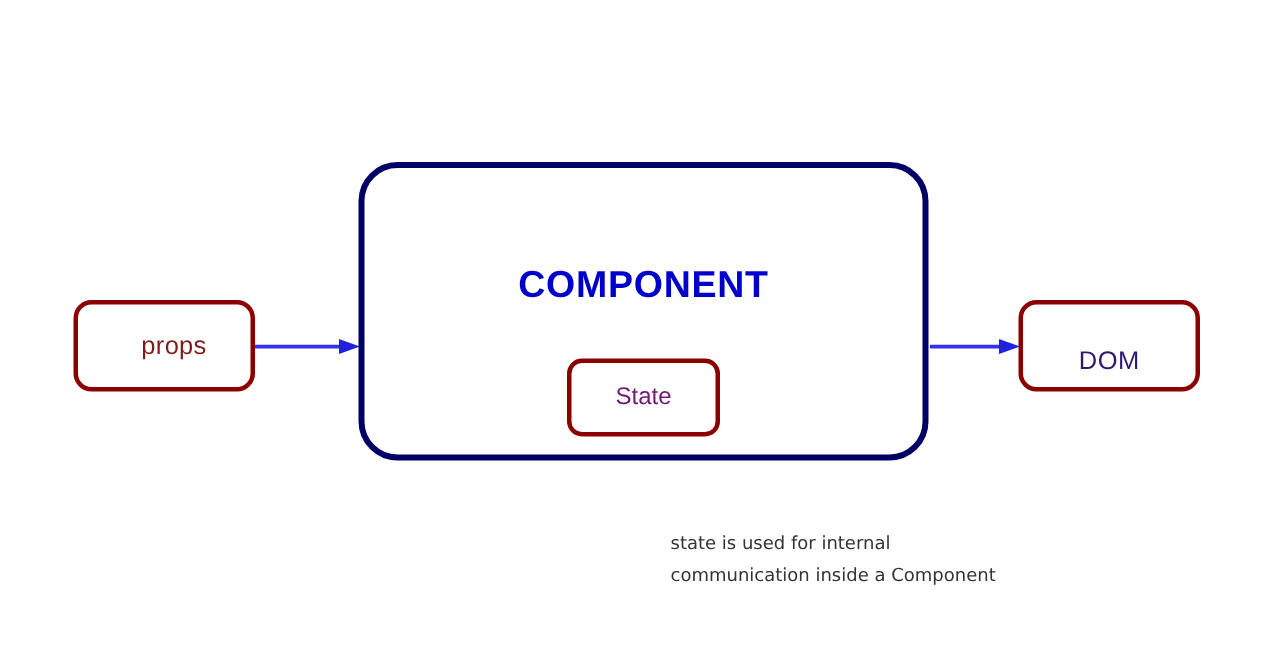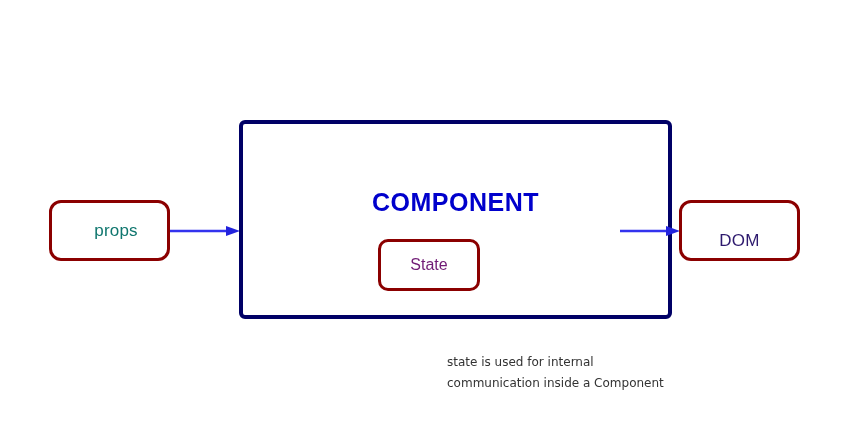--- a/index.html
+++ b/index.html
@@ -34,21 +34,21 @@
     left: 49px;
     top: 200px;
     width: 121px;
     height: 61px;
     border: 3px solid #8B0000;
     border-radius: 12px;
   }
   .box-props .node-label {
     font-family: "Liberation Sans", sans-serif;
     font-size: 17px;
-    color: #0f766e;
+    color: #7f1d1d;
     letter-spacing: 0.2px;
     margin-left: 13px;
   }
   
   .box-dom {
     left: 679px;
     top: 200px;
     width: 121px;
     height: 61px;
     border: 3px solid #8B0000;
@@ -57,25 +57,25 @@
   .box-dom .node-label {
     font-family: "Liberation Sans", sans-serif;
     font-size: 17px;
     color: #2E1A6E;
     letter-spacing: 0.3px;
     margin-top: 20px;
   }
   
   .box-component {
     left: 239px;
-    top: 120px;
-    width: 433px;
+    top: 108px;
+    width: 380px;
     height: 199px;
     border: 4px solid #000066;
-    border-radius: 6px;
+    border-radius: 26px;
     display: block;
   }
   .component-title {
     position: absolute;
     left: 0;
     right: 0;
     top: 64px;
     text-align: center;
     font-family: "Liberation Sans", sans-serif;
     font-size: 25px;

